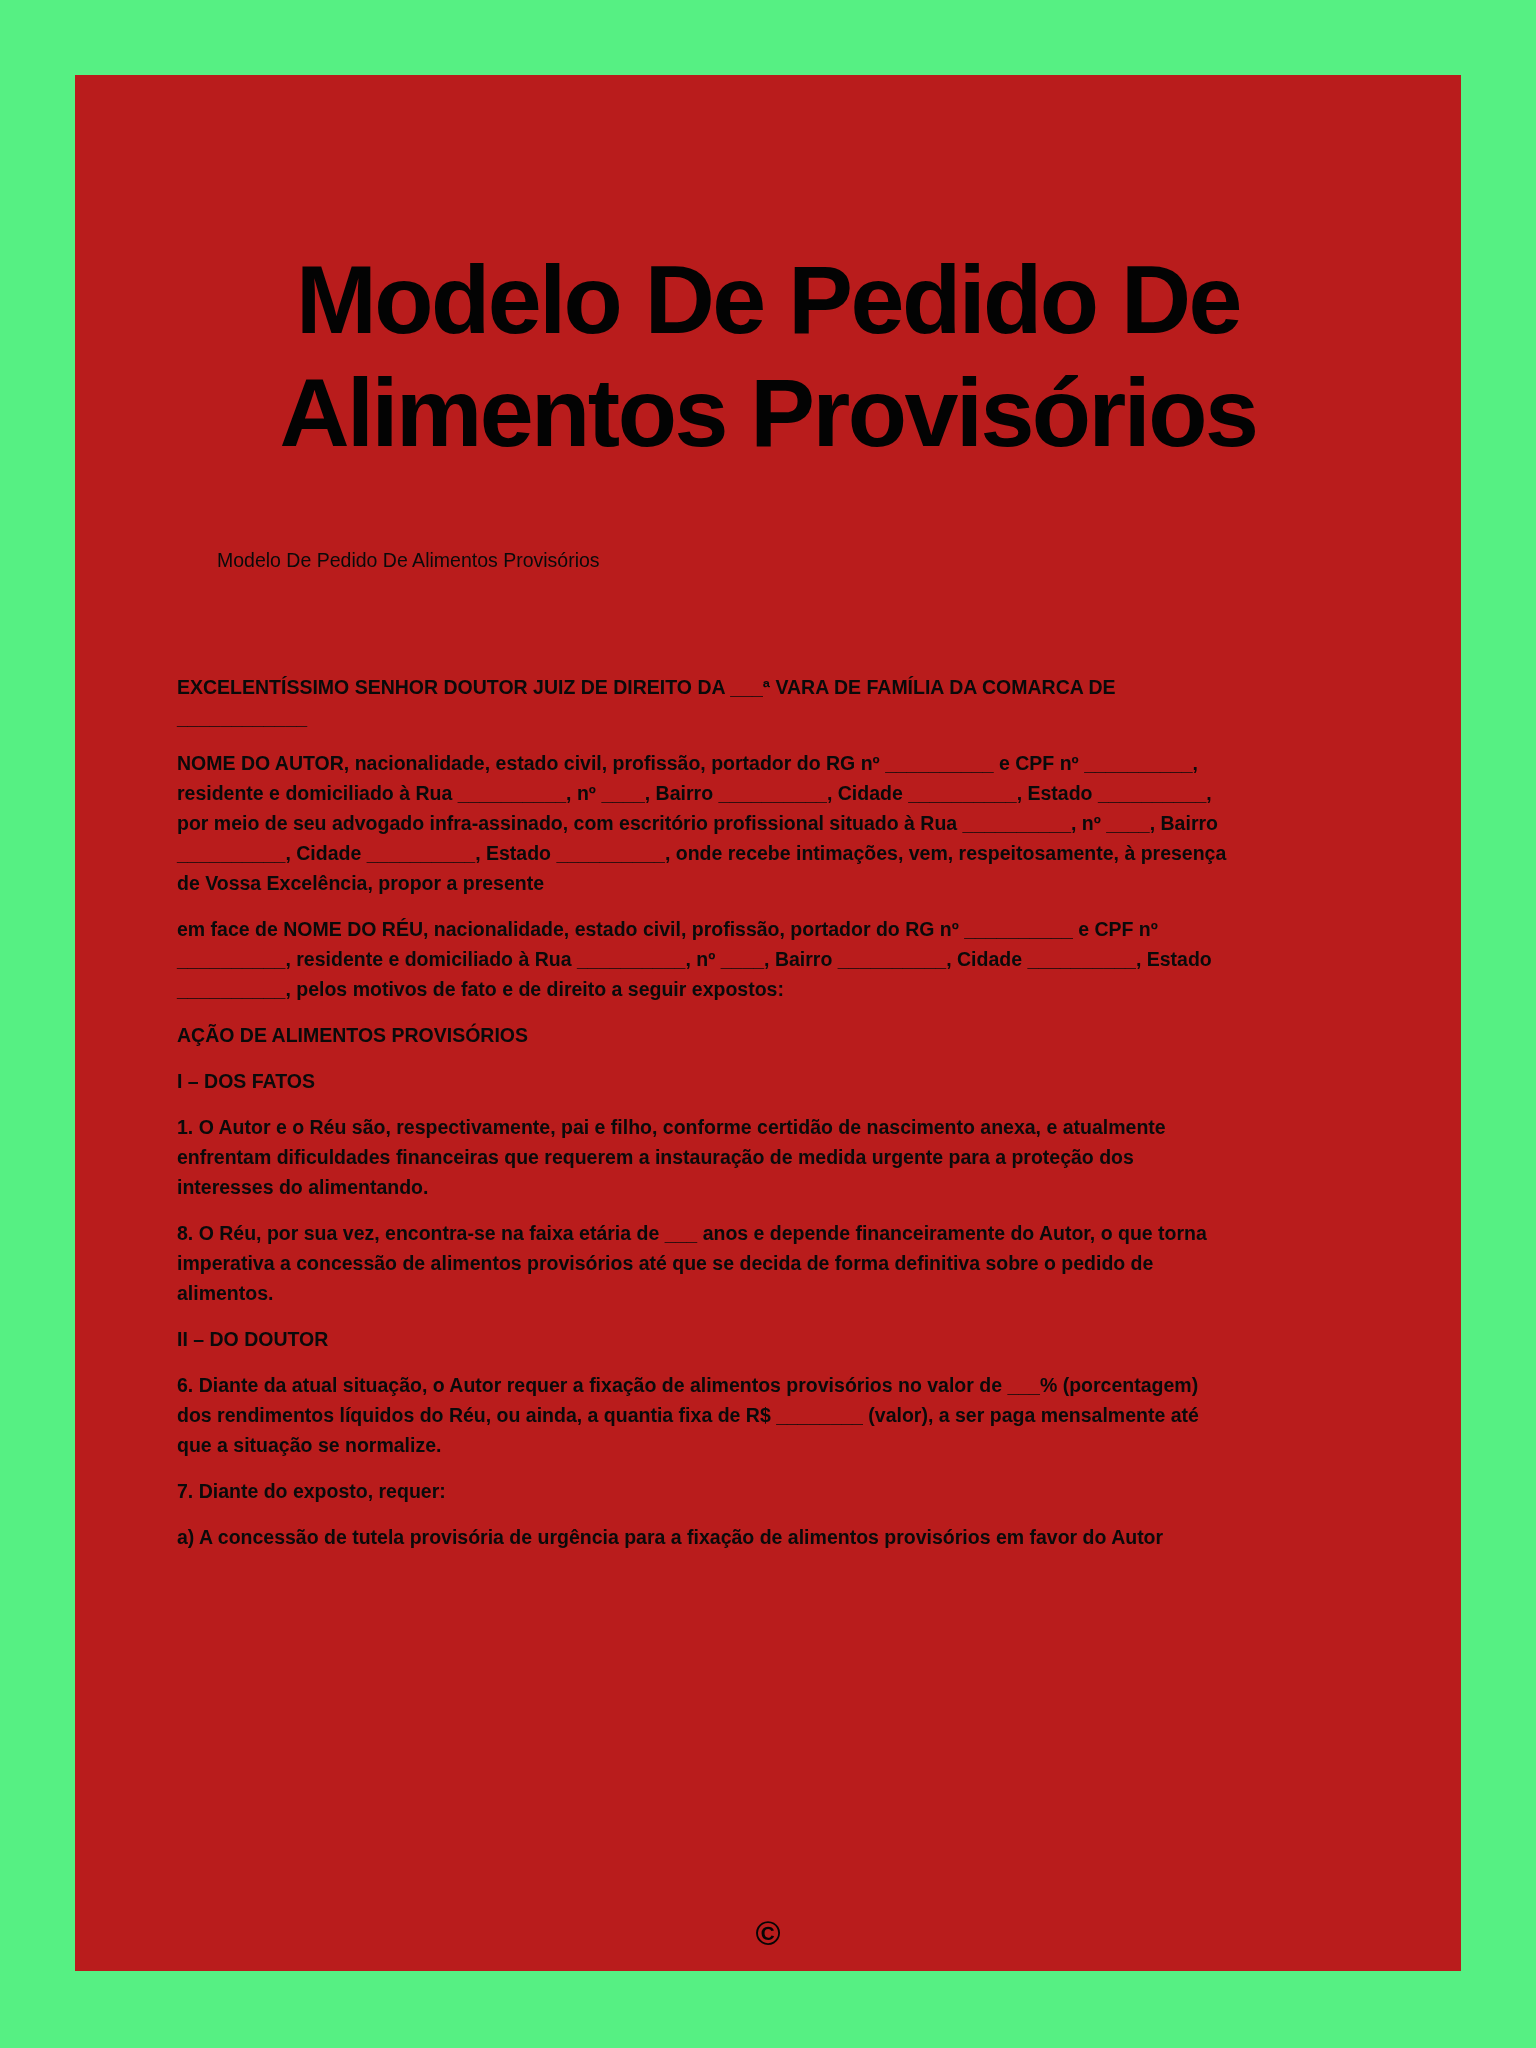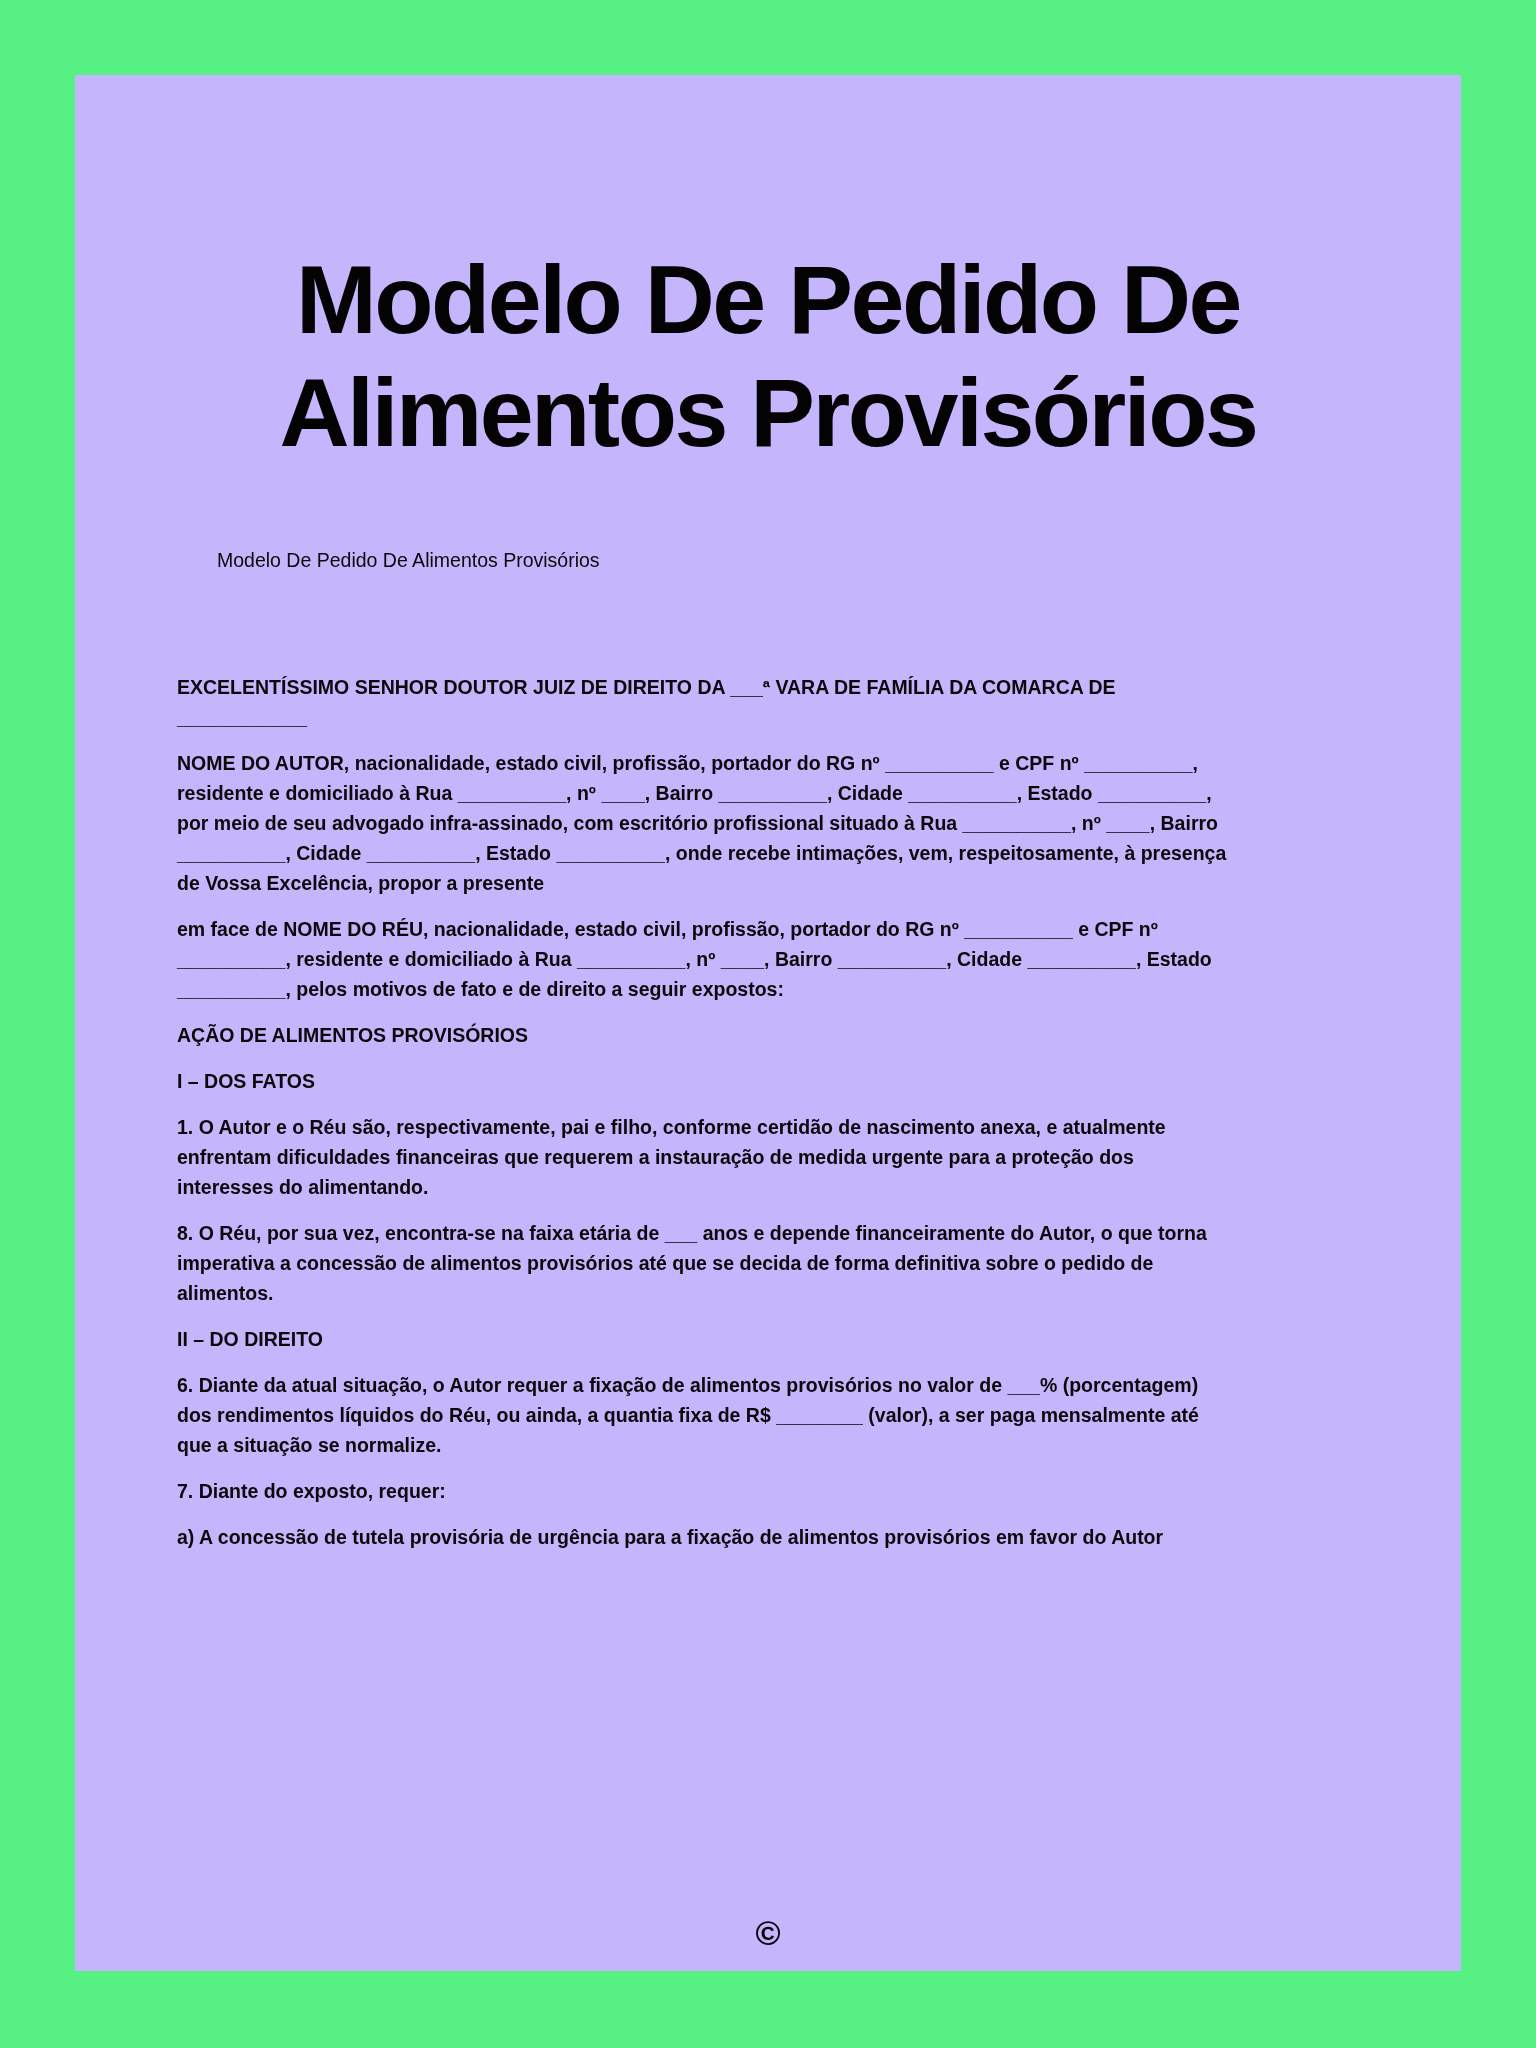--- a/index.html
+++ b/index.html
@@ -15,21 +15,21 @@
     width: 1536px;
     height: 2048px;
     background: #56F083;
   }
   .page {
     position: absolute;
     left: 75px;
     top: 75px;
     width: 1386px;
     height: 1896px;
-    background: #c4b5fd;
+    background: #b91c1c;
     overflow: hidden;
   }
   .title {
     margin: 168px 30px 0 30px;
     text-align: center;
     font-size: 97px;
     font-weight: 700;
     letter-spacing: -2.5px;
     line-height: 113px;
     color: #030303;
@@ -75,21 +75,21 @@
     <div class="subtitle">Modelo De Pedido De Alimentos Provisórios</div>
 
     <div class="content">
       <p>EXCELENTÍSSIMO SENHOR DOUTOR JUIZ DE DIREITO DA ___ª VARA DE FAMÍLIA DA COMARCA DE ____________</p>
       <p>NOME DO AUTOR, nacionalidade, estado civil, profissão, portador do RG nº __________ e CPF nº __________, residente e domiciliado à Rua __________, nº ____, Bairro __________, Cidade __________, Estado __________, por meio de seu advogado infra-assinado, com escritório profissional situado à Rua __________, nº ____, Bairro __________, Cidade __________, Estado __________, onde recebe intimações, vem, respeitosamente, à presença de Vossa Excelência, propor a presente</p>
       <p>em face de NOME DO RÉU, nacionalidade, estado civil, profissão, portador do RG nº __________ e CPF nº __________, residente e domiciliado à Rua __________, nº ____, Bairro __________, Cidade __________, Estado __________, pelos motivos de fato e de direito a seguir expostos:</p>
       <p>AÇÃO DE ALIMENTOS PROVISÓRIOS</p>
       <p>I – DOS FATOS</p>
       <p>1. O Autor e o Réu são, respectivamente, pai e filho, conforme certidão de nascimento anexa, e atualmente enfrentam dificuldades financeiras que requerem a instauração de medida urgente para a proteção dos interesses do alimentando.</p>
       <p>8. O Réu, por sua vez, encontra-se na faixa etária de ___ anos e depende financeiramente do Autor, o que torna imperativa a concessão de alimentos provisórios até que se decida de forma definitiva sobre o pedido de alimentos.</p>
-      <p>II – DO DIREITO</p>
+      <p>II – DO DOUTOR</p>
       <p>6. Diante da atual situação, o Autor requer a fixação de alimentos provisórios no valor de ___% (porcentagem) dos rendimentos líquidos do Réu, ou ainda, a quantia fixa de R$ ________ (valor), a ser paga mensalmente até que a situação se normalize.</p>
       <p>7. Diante do exposto, requer:</p>
       <p>a) A concessão de tutela provisória de urgência para a fixação de alimentos provisórios em favor do Autor</p>
     </div>
 
     <div class="footer">©</div>
 
   </div>
 </div>
 

